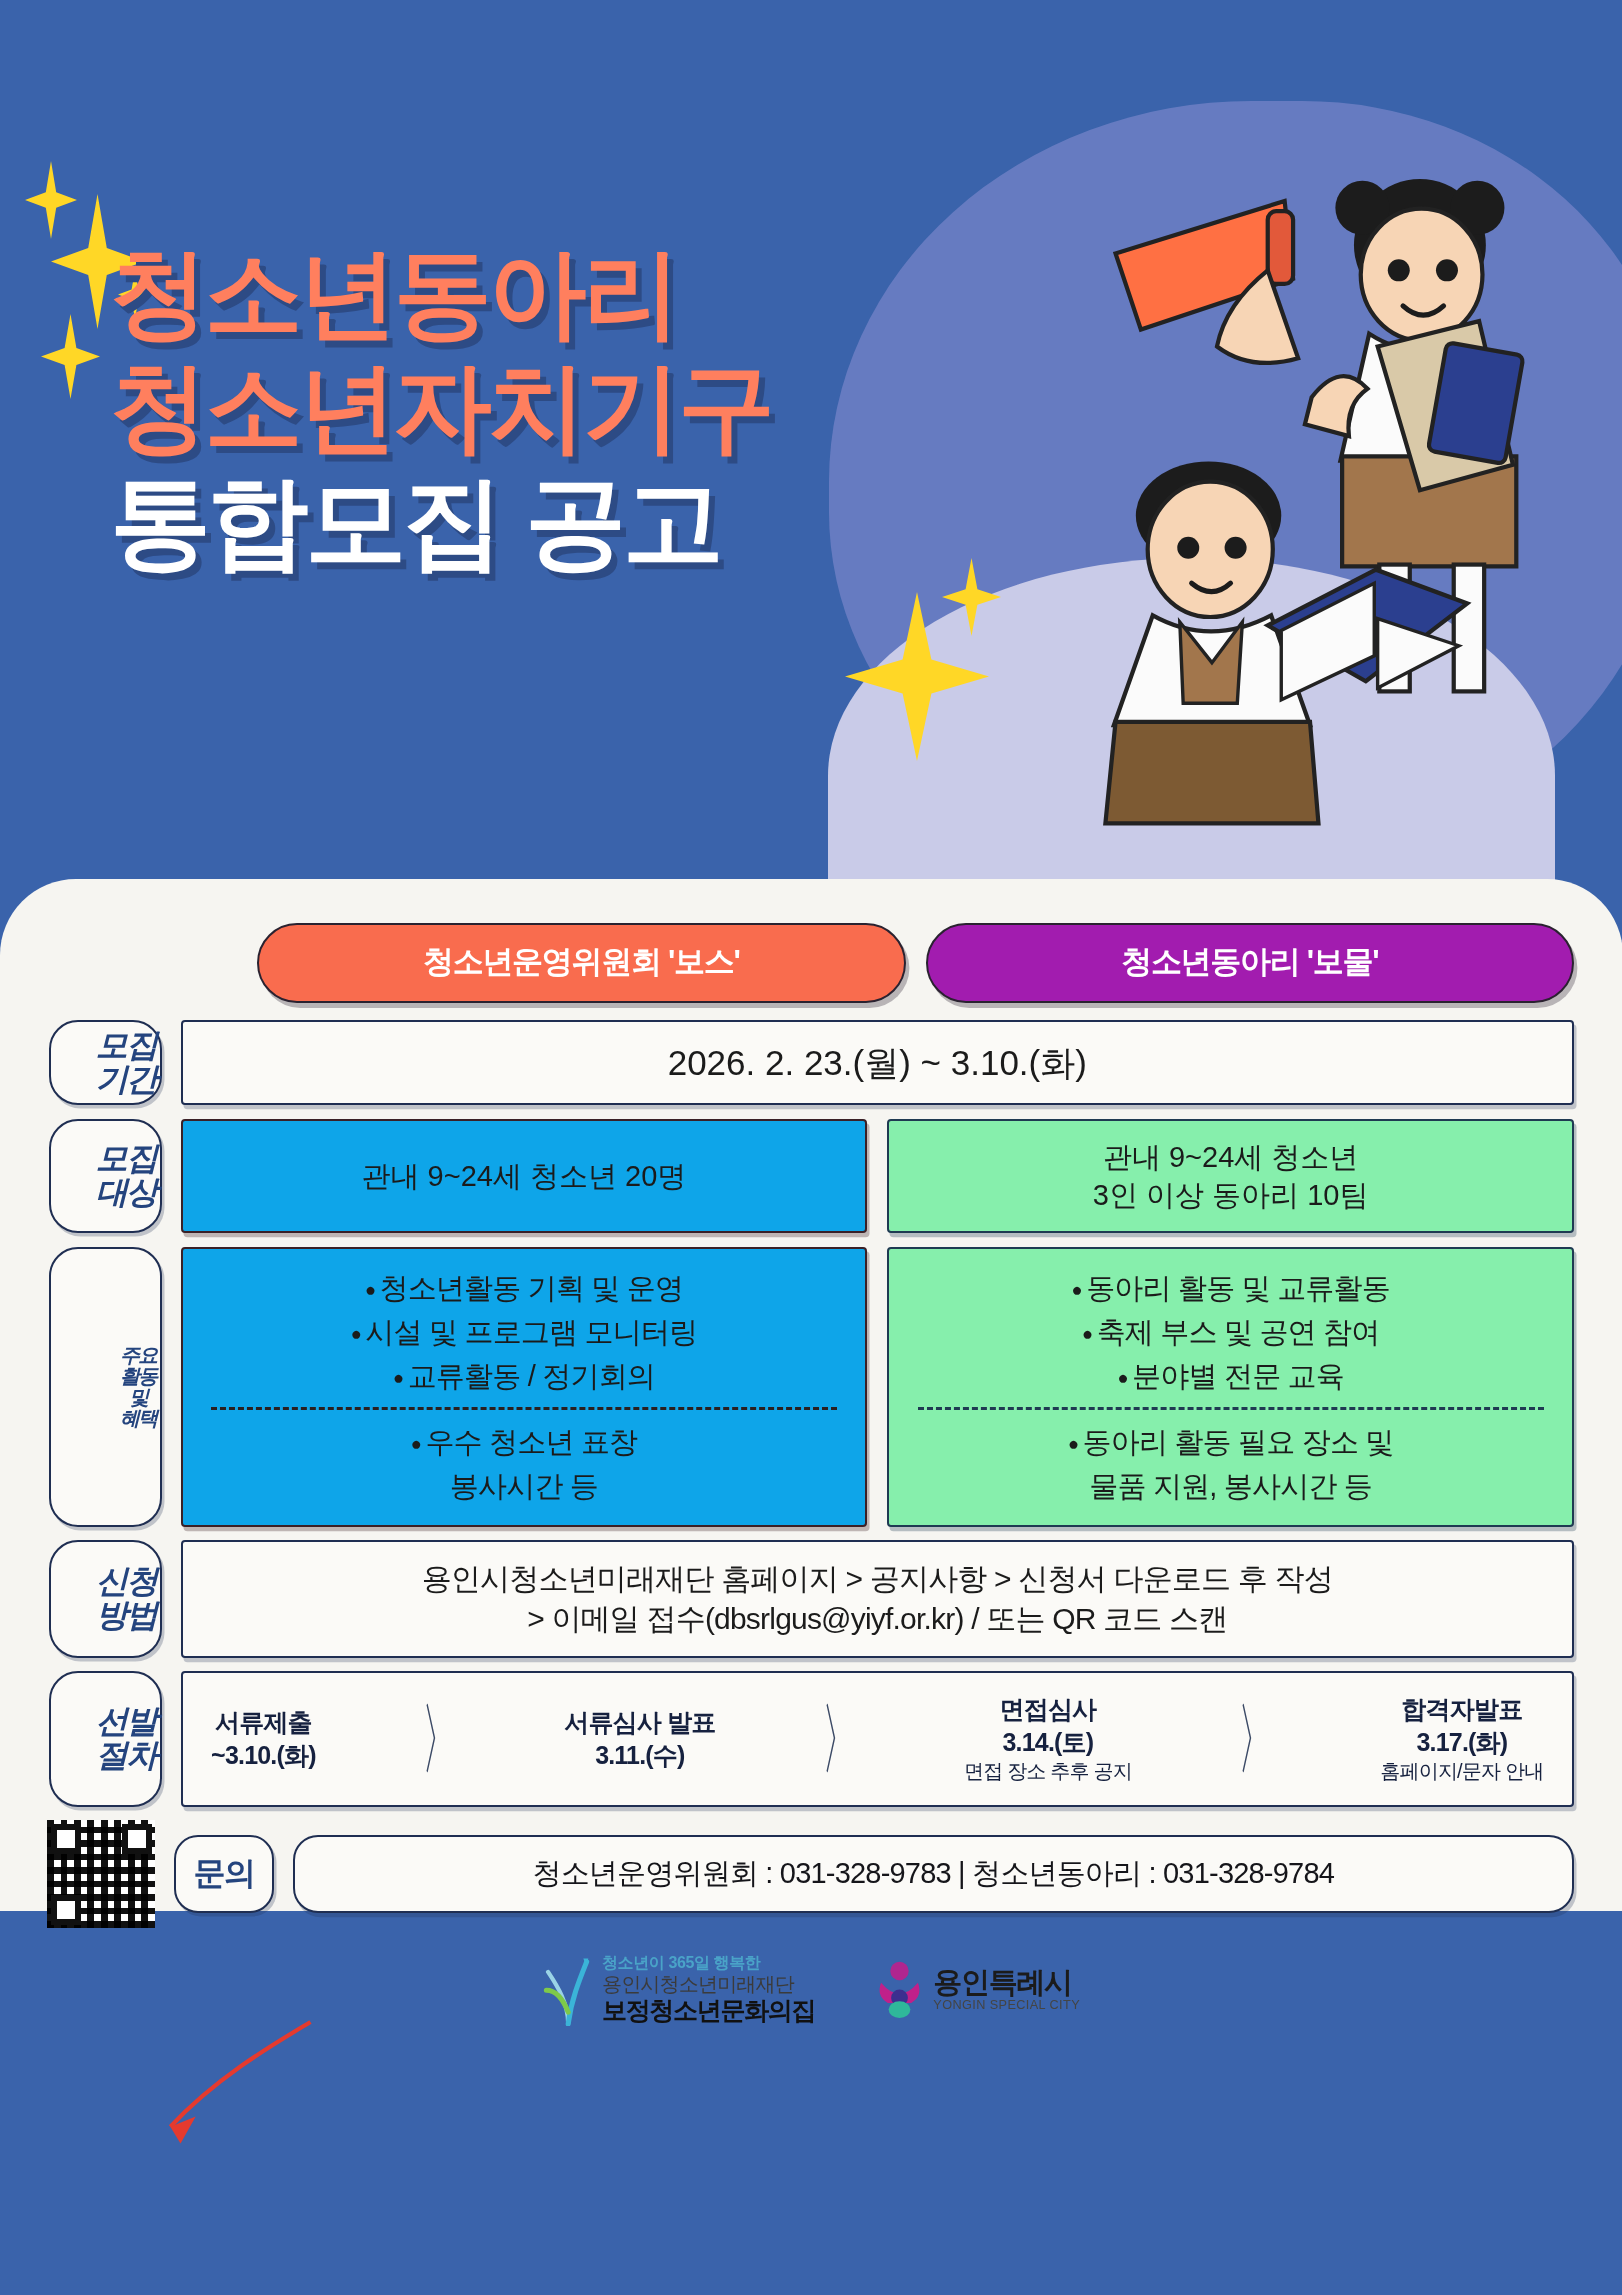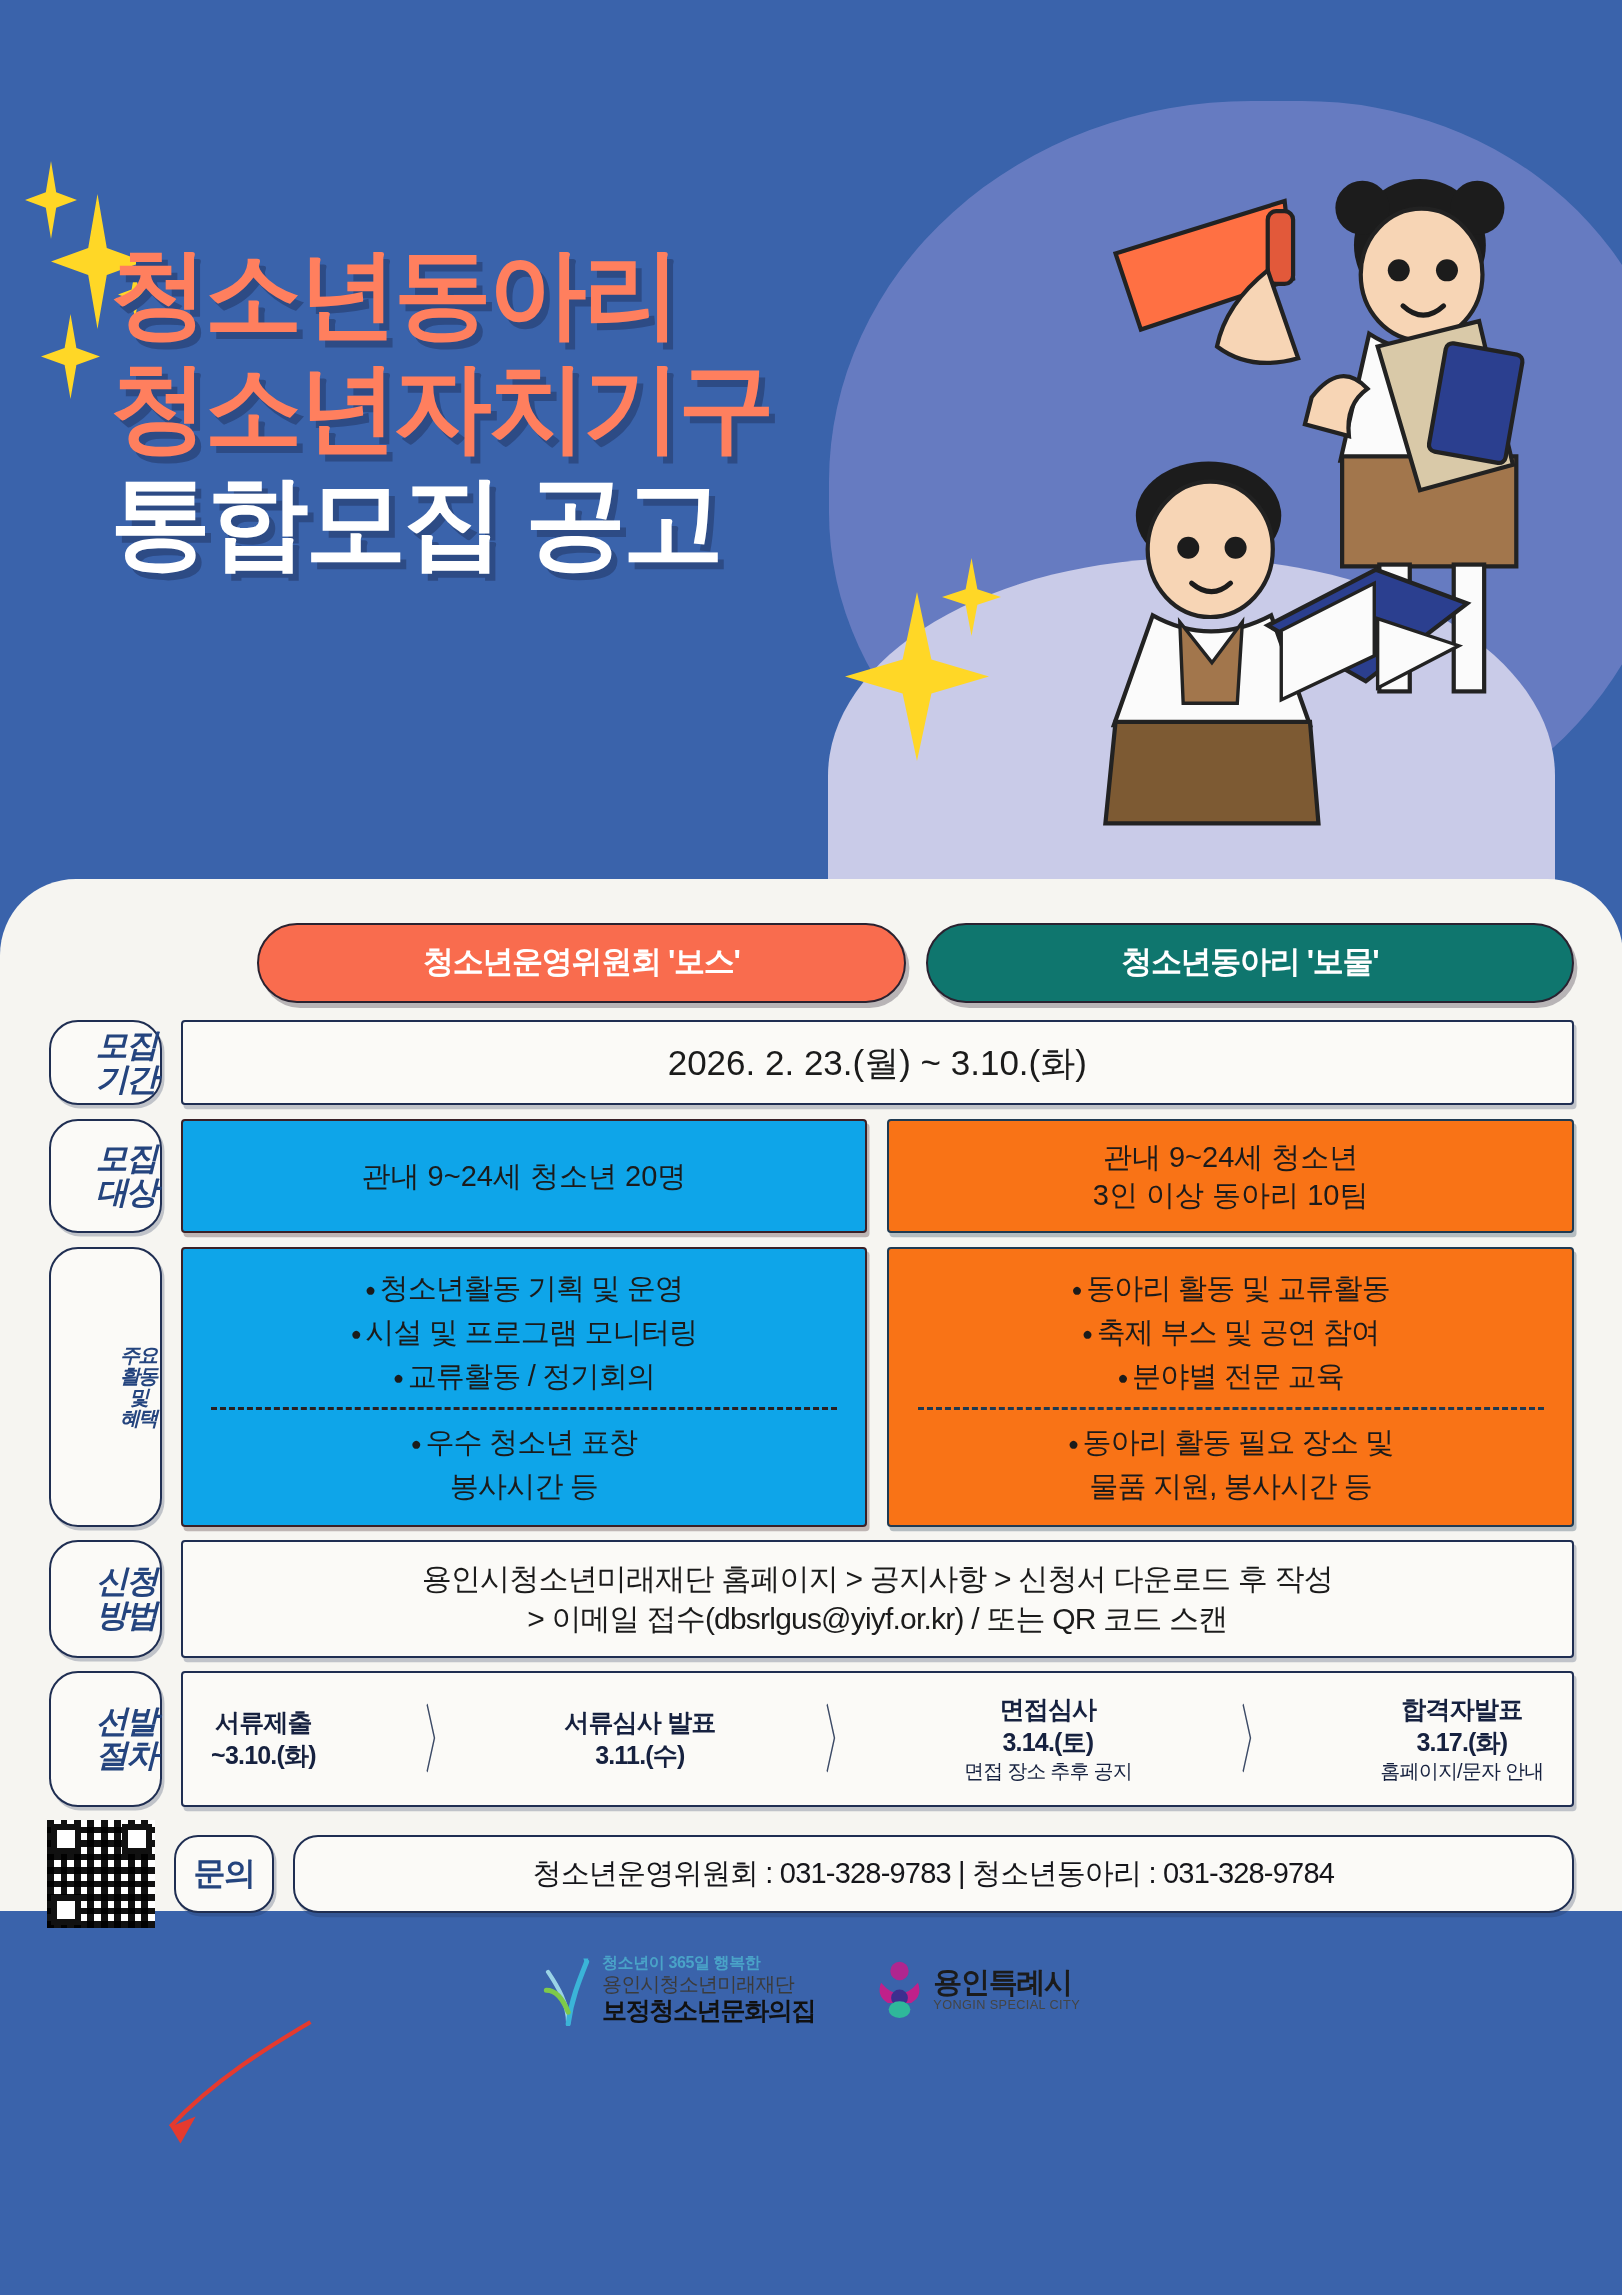--- a/index.html
+++ b/index.html
@@ -109,21 +109,21 @@
     text-align: center;
     font-size: 31px;
     font-weight: bold;
     color: #ffffff;
     padding: 16px 8.5px 18px 8.5px;
     border: 2.5px solid #2a2230;
     box-shadow: 3.4px 5px 0 rgba(40,30,45,.30);
     letter-spacing: -1.3px;
   }
   .pill.coral { background: #f96c4e; }
-  .pill.blue  { background: #0f766e; }
+  .pill.blue  { background: #a21caf; }
 
   
   .row {
     display: flex;
     align-items: stretch;
     gap: 18.6px;
     margin-bottom: 13.5px;
   }
   .rowlabel {
     width: 113px;
@@ -164,21 +164,21 @@
     background: #fbfaf7;
     border: 2.5px solid #1f2e52;
     box-shadow: 2.5px 4.2px 0 rgba(31,46,82,.25);
   }
   .cell.coral {
     background: #0ea5e9;
     border: 2.5px solid #3a2026;
     box-shadow: 2.5px 4.2px 0 rgba(58,32,38,.30);
   }
   .cell.blue {
-    background: #f97316;
+    background: #86efac;
     border: 2.5px solid #1f3a52;
     box-shadow: 2.5px 4.2px 0 rgba(31,58,82,.30);
   }
 
   .bullets { width: 100%; }
   .bullets li {
     list-style: none;
     font-size: 29px;
     line-height: 1.52;
     letter-spacing: -0.8px;

